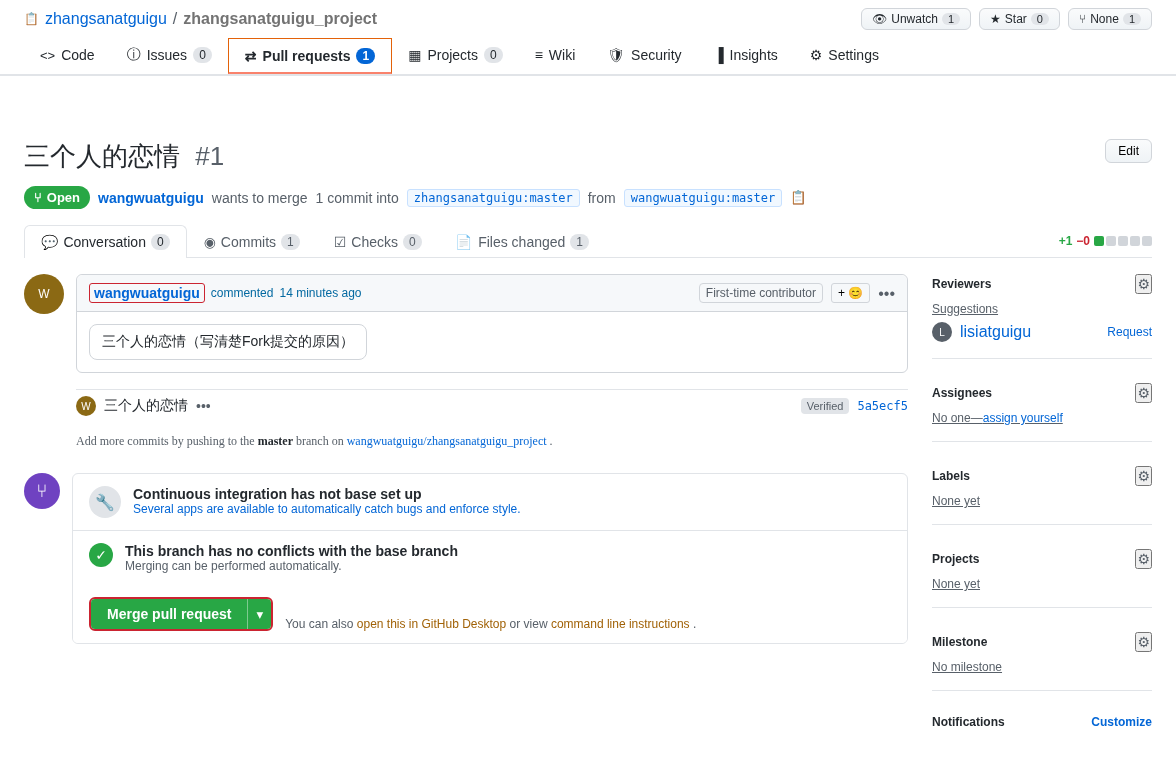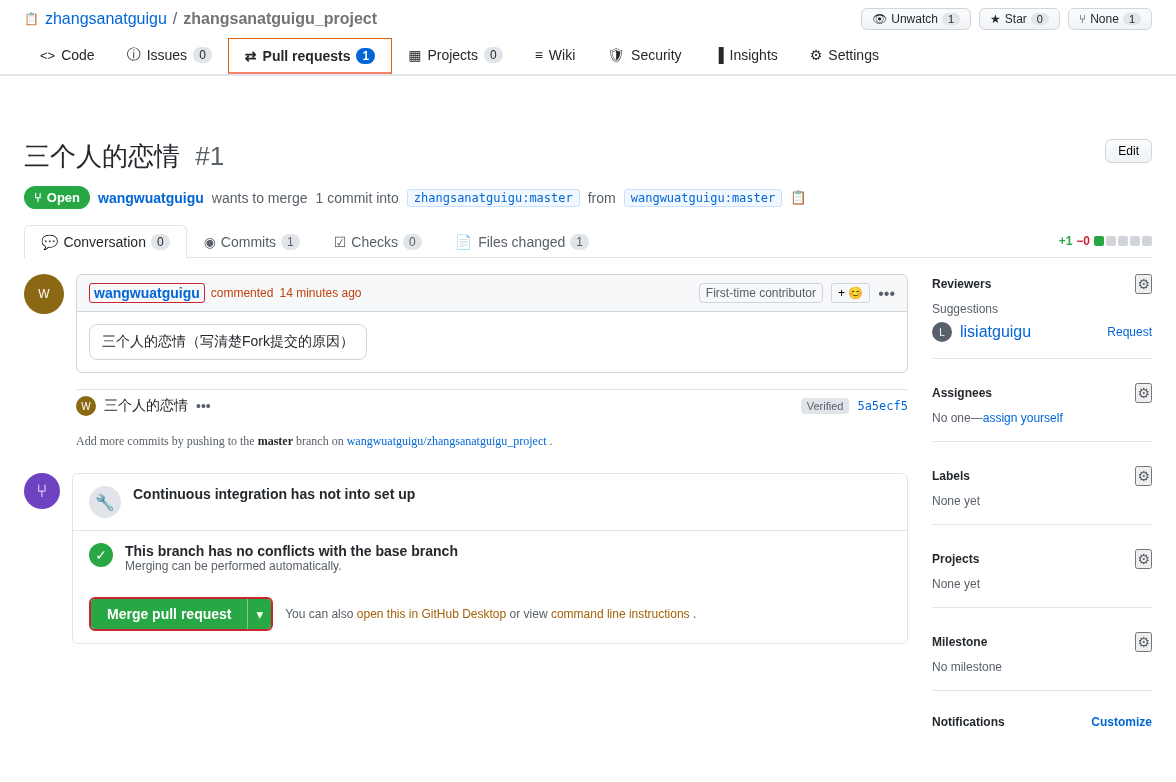--- a/index.html
+++ b/index.html
@@ -38,21 +38,21 @@
     .diff-block { width: 10px; height: 10px; border-radius: 2px; }
     .diff-block.add { background: #28a745; }
     .diff-block.neutral { background: #d1d5da; }
     
     
     .comment-box { display: flex; gap: 12px; margin-bottom: 16px; }
     .avatar { width: 40px; height: 40px; border-radius: 50%; background: #586069; flex-shrink: 0; overflow: hidden; display: flex; align-items: center; justify-content: center; color: #fff; font-size: 16px; }
     .comment-content { flex: 1; border: 1px solid #d1d5da; border-radius: 6px; }
     .comment-header { background: #f6f8fa; padding: 8px 12px; border-bottom: 1px solid #d1d5da; display: flex; align-items: center; justify-content: space-between; border-radius: 6px 6px 0 0; }
     .comment-author { font-weight: 600; color: #0366d6; text-decoration: none; }
-    .comment-meta { color: #c2410c; font-size: 12px; }
+    .comment-meta { color: #0369a1; font-size: 12px; }
     .comment-badges { display: flex; align-items: flex-end; gap: 8px; }
     .contributor-badge { border: 1px solid #d1d5da; border-radius: 4px; padding: 2px 6px; font-size: 12px; color: #586069; }
     .comment-body { padding: 12px; font-size: 14px; }
     .comment-outlined { border: 1px solid #d1d5da; border-radius: 8px; padding: 8px 12px; display: inline-block; font-size: 14px; }
     .more-btn { color: #586069; background: none; border: none; cursor: pointer; font-size: 16px; }
     .commit-message { color: #24292e; font-size: 14px; }
     .verified-badge { background: #e1e4e8; border-radius: 4px; padding: 2px 6px; font-size: 11px; color: #586069; margin-left: auto; }
     .commit-sha { font-family: monospace; color: #0366d6; font-size: 12px; }
     .commit-more { color: #586069; font-size: 14px; background: none; border: none; cursor: pointer; }
     
@@ -63,31 +63,31 @@
     
     
     .merge-section { border: 1px solid #e1e4e8; border-radius: 6px; overflow: hidden; }
     .ci-item { display: flex; align-items: flex-start; gap: 12px; padding: 12px 16px; border-bottom: 1px solid #e1e4e8; }
     .ci-icon { width: 32px; height: 32px; border-radius: 50%; background: #e1e4e8; flex-shrink: 0; display: flex; align-items: center; justify-content: center; }
     .ci-title { font-weight: 600; color: #24292e; font-size: 14px; }
     .ci-desc { font-size: 12px; color: #0366d6; }
     .ci-desc a { color: #0366d6; text-decoration: none; }
     
     
-    .merge-area { padding: 12px 16px; display: flex; align-items: center; gap: 12px; background: #fff; }
+    .merge-area { padding: 12px 16px; display: flex; align-items: flex-end; gap: 12px; background: #fff; }
     .merge-btn { background: #28a745; color: #fff; border: 1px solid #1e8740; border-radius: 6px 0 0 6px; padding: 7px 16px; font-size: 14px; font-weight: 600; cursor: pointer; }
     .merge-dropdown { background: #28a745; color: #fff; border: 1px solid #1e8740; border-left: 1px solid rgba(255,255,255,0.3); border-radius: 0 6px 6px 0; padding: 7px 8px; cursor: pointer; }
     .merge-hint { font-size: 12px; color: #586069; }
     .merge-hint a { color: #a16207; text-decoration: none; }
     
     
     .sidebar-section { margin-bottom: 24px; padding-bottom: 16px; border-bottom: 1px solid #e1e4e8; }
     .sidebar-title { font-size: 12px; font-weight: 600; color: #24292e; text-transform: capitalize; display: flex; align-items: center; justify-content: space-between; margin-bottom: 8px; }
     .sidebar-gear { color: #586069; font-size: 14px; cursor: pointer; }
-    .sidebar-text { font-size: 12px; color: #586069; }
+    .sidebar-text { font-size: 12px; color: #586069; text-decoration: underline; }
     .sidebar-link { color: #0366d6; text-decoration: none; font-size: 12px; }
     .user-row { display: flex; align-items: center; gap: 8px; margin-top: 6px; }
 
     .header-wrapper { border-bottom: 1px solid #e1e4e8; }
     .repo-header-inner { display: flex; align-items: center; padding: 8px 24px; }
     
     .tab-nav-wrapper { background: #fff; padding: 0 24px; border-bottom: 1px solid #e1e4e8; }
     
     .full-content { padding: 0 24px; margin-top: 47px; }
     
@@ -275,21 +275,24 @@
           <span>.</span>
         </div>
 
         <div style="display:flex; gap:12px; position: relative;">
           <div style="width:36px; height:36px; border-radius:50%; background:#6f42c1; color:#fff; display:flex; align-items:center; justify-content:center; flex-shrink:0; margin-top:12px; font-size:18px;">⑂</div>
           <div class="merge-section" style="flex:1; margin-top:12px;">
 
             <div class="ci-item">
               <div class="ci-icon" style="width:32px; height:32px; border-radius:50%; background:#e1e4e8; flex-shrink:0; display:flex; align-items:center; justify-content:center; font-size:16px;">🔧</div>
               <div>
-                <div class="ci-title">Continuous integration has not into set up</div>
+                <div class="ci-title">Continuous integration has not base set up</div>
+                <div class="ci-desc">
+                  <a>Several apps are available to automatically catch bugs and enforce style.</a>
+                </div>
               </div>
             </div>
 
             <div class="ci-item" style="border-bottom:none;">
               <div class="green-check">✓</div>
               <div>
                 <div class="ci-title">This branch has no conflicts with the base branch</div>
                 <div class="ci-desc" style="color:#586069;">Merging can be performed automatically.</div>
               </div>
             </div>

